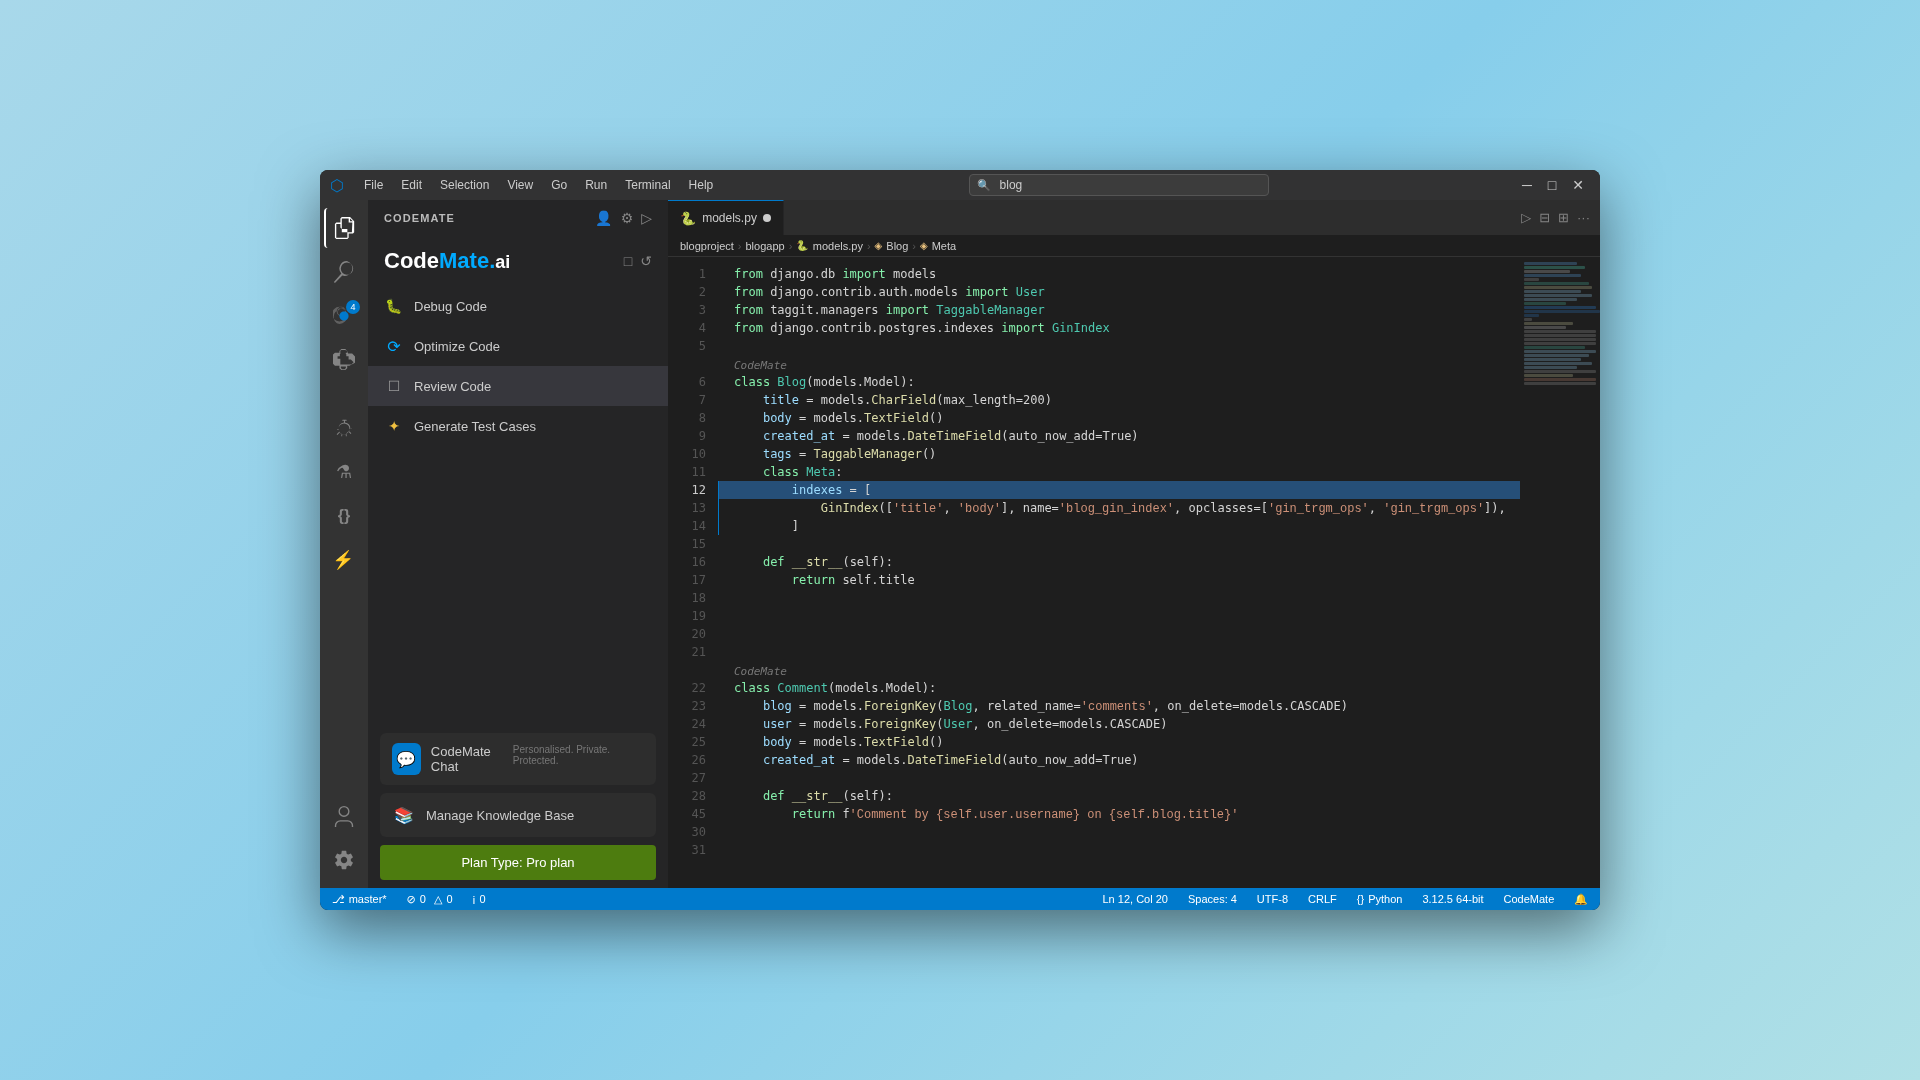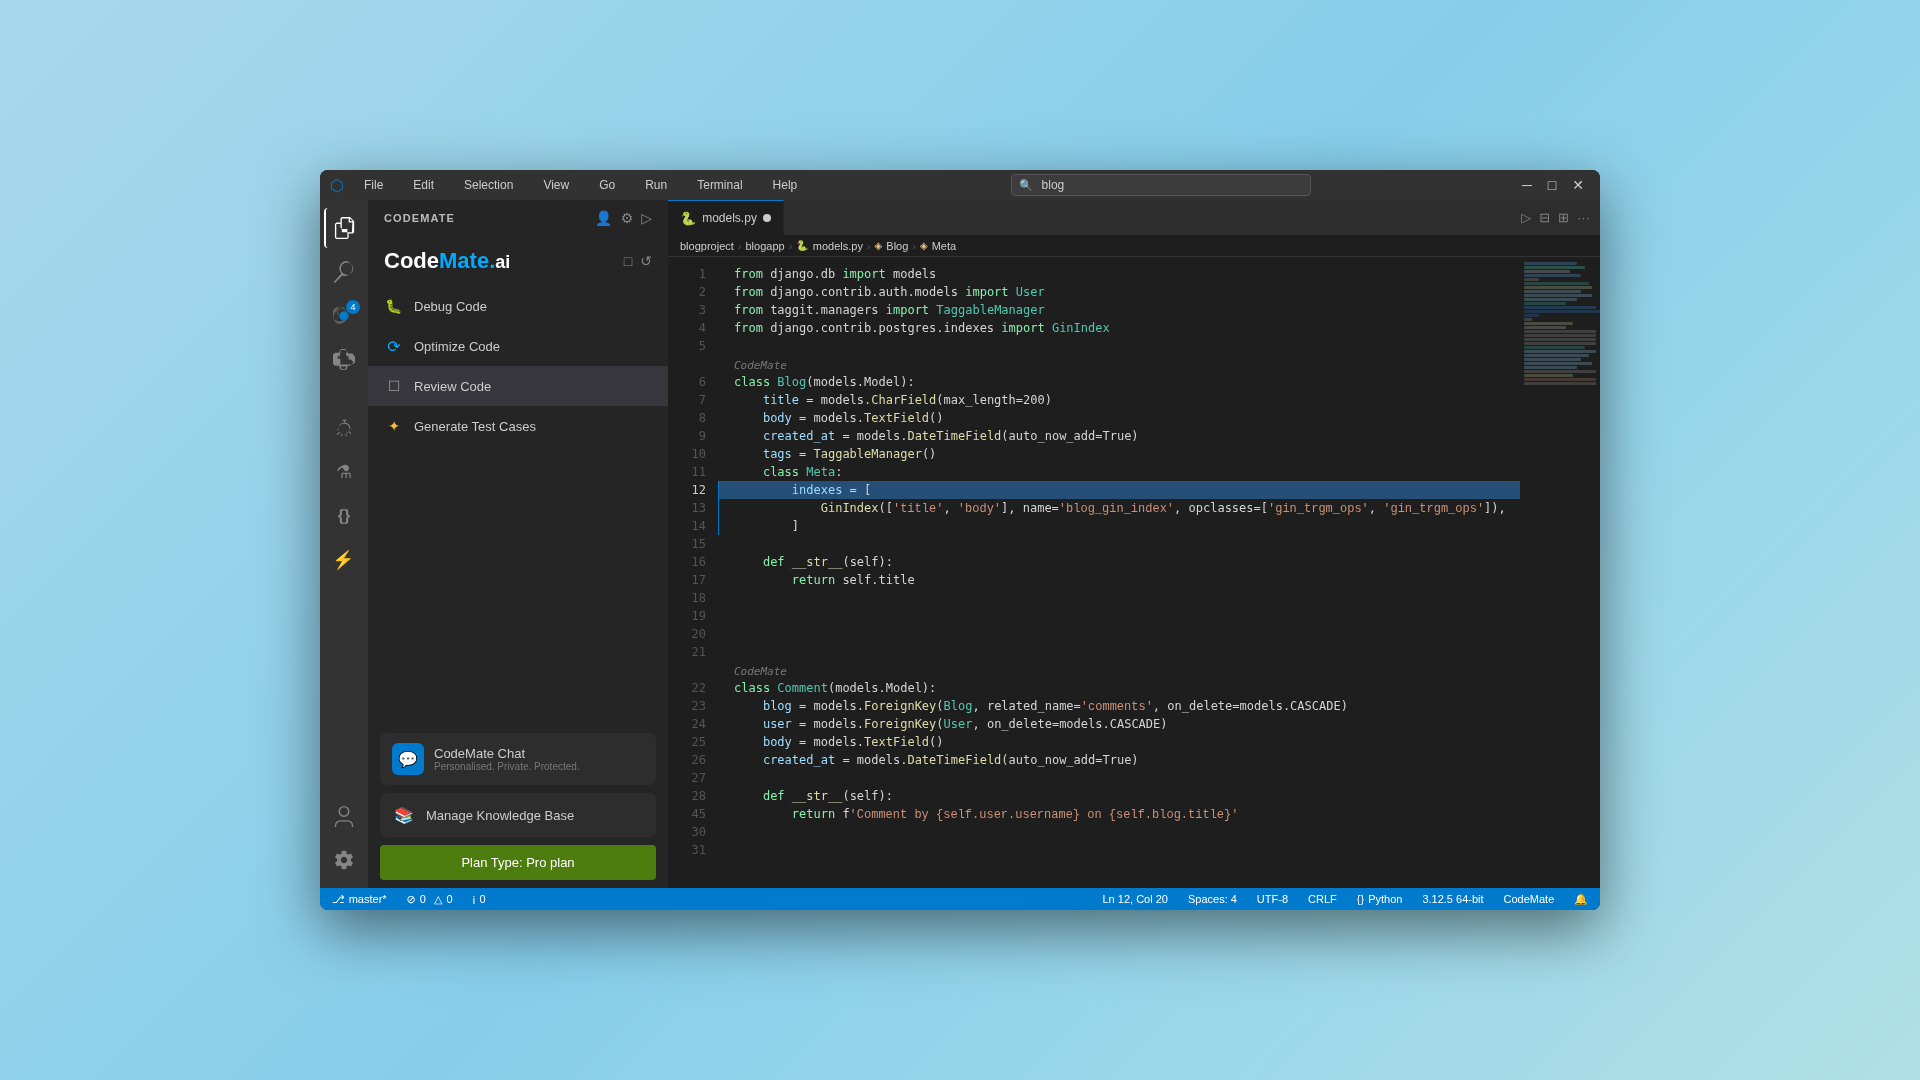--- a/index.html
+++ b/index.html
@@ -36,21 +36,21 @@
       display: flex;
       align-items: center;
       gap: 12px;
     }
     .vscode-logo {
       color: #007acc;
       font-size: 16px;
     }
     .menu-items {
       display: flex;
-      gap: 14px;
+      gap: 2px;
     }
     .menu-item {
       color: #ccc;
       font-size: 12px;
       padding: 2px 8px;
       border-radius: 3px;
       cursor: pointer;
     }
     .title-bar-center {
       flex: 1;
@@ -238,21 +238,21 @@
       width: 32px;
       height: 32px;
       background: #007acc;
       border-radius: 6px;
       display: flex;
       align-items: center;
       justify-content: center;
       font-size: 16px;
       color: white;
     }
-    .chat-text { display: flex; flex-direction: column; }
+    .chat-text { display: flex; flex-direction: row; }
     .chat-title { color: #ccc; font-size: 13px; font-weight: 500; }
     .chat-subtitle { color: #777; font-size: 10px; }
     .kb-card {
       background: #2d2d2d;
       border-radius: 6px;
       padding: 10px 12px;
       display: flex;
       align-items: center;
       gap: 10px;
       cursor: pointer;

